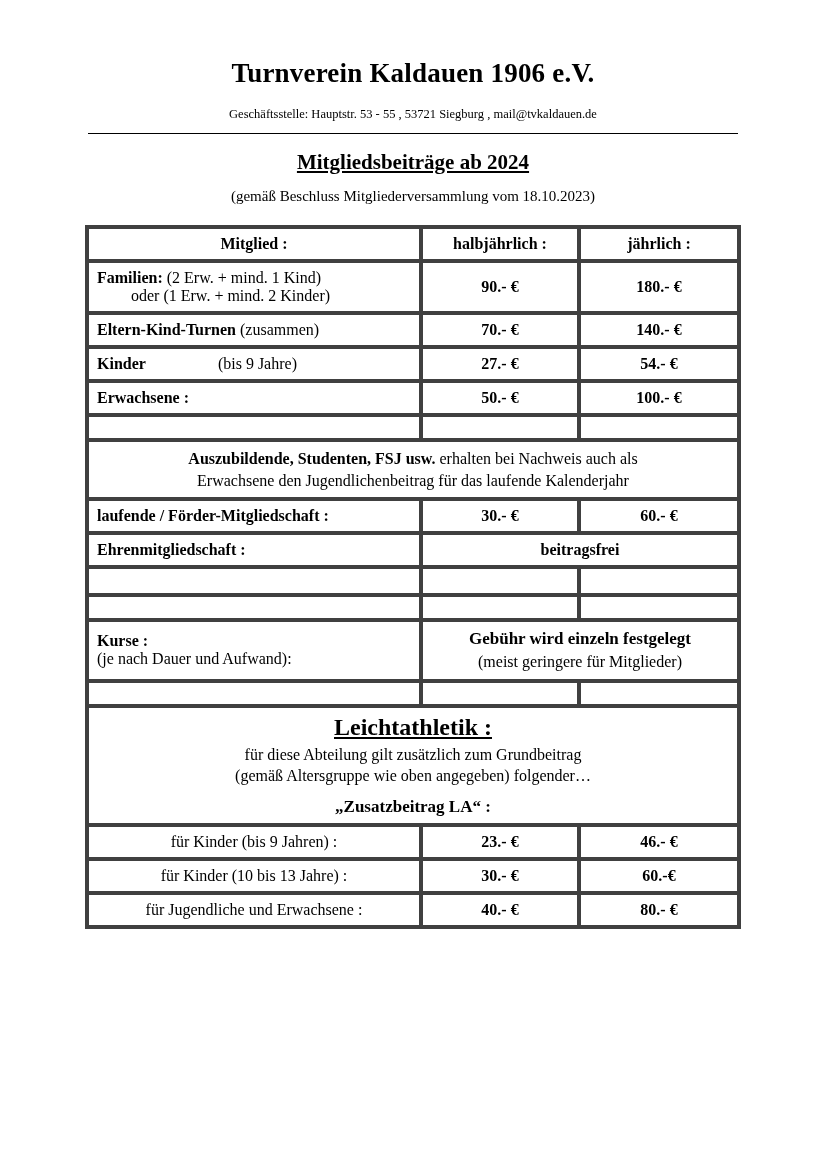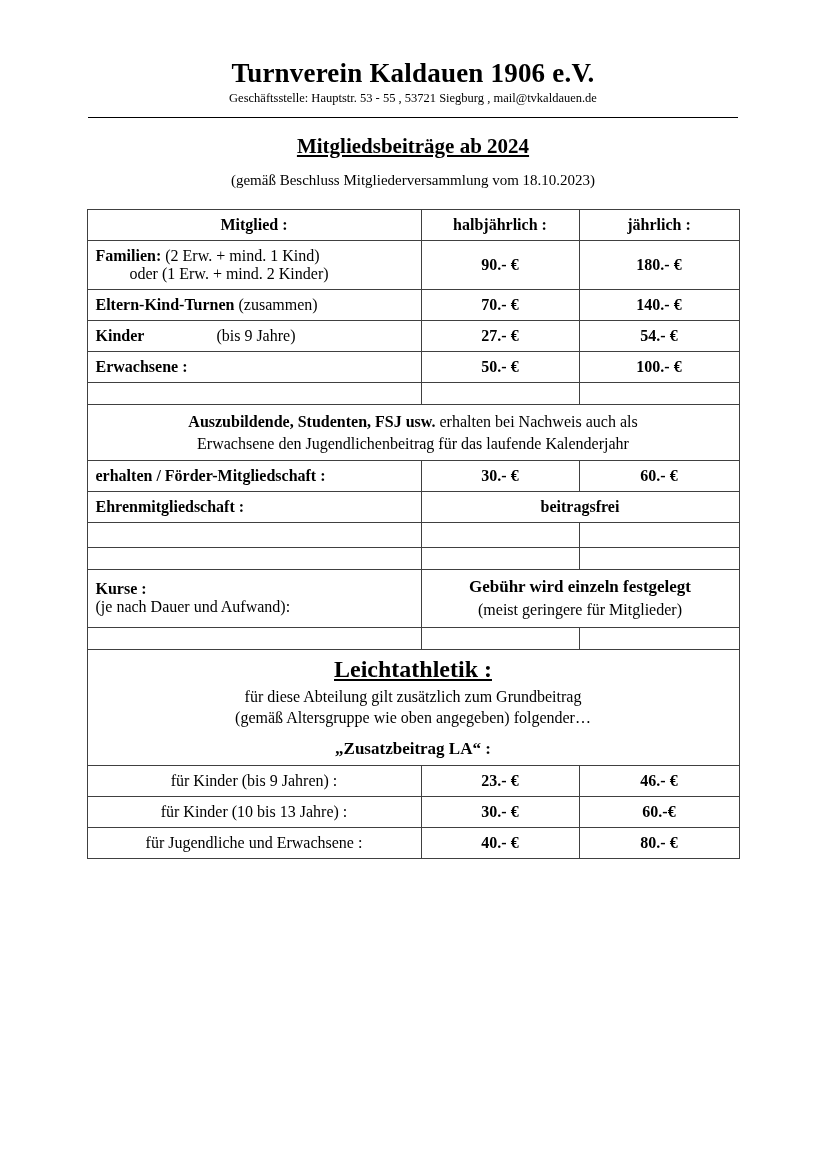--- a/index.html
+++ b/index.html
@@ -24,21 +24,21 @@
   .club-title {
     text-align: center;
     font-size: 27px;
     font-weight: bold;
     letter-spacing: 0.2px;
     margin: 10px 0 0 0;
   }
   .club-address {
     text-align: center;
     font-size: 12.5px;
-    margin-top: 2px;
+    margin-top: 18px;
   }
   .hrule {
     border: none;
     border-top: 1px solid #000;
     margin: 11px 18px 0 18px;
   }
   .doc-title {
     text-align: center;
     font-size: 21px;
     font-weight: bold;
@@ -50,21 +50,21 @@
     font-size: 15px;
     margin-top: 13px;
   }
   table.fees {
     border-collapse: collapse;
     width: 652px;
     margin: 20px auto 0 auto;
     table-layout: fixed;
   }
   table.fees td {
-    border: 1px solid #404040;
+    border: 4px solid #404040;
     padding: 6px 8px;
     font-size: 16px;
     vertical-align: middle;
   }
   .col-label { width: 334px; }
   .col-half  { width: 158px; }
   .col-year  { width: 160px; }
 
   .hdr td {
     text-align: center;
@@ -204,21 +204,21 @@
 
       <tr class="note-row">
         <td colspan="3">
           <span class="l1"><span class="b">Auszubildende, Studenten, FSJ usw.</span><span> erhalten bei Nachweis auch als</span></span>
           <span class="l2">Erwachsene den Jugendlichenbeitrag für das laufende Kalenderjahr</span>
         </td>
       </tr>
 
       <tr>
         <td class="lbl">
-          <span class="b">erhalten / Förder-Mitgliedschaft :</span>
+          <span class="b">laufende / Förder-Mitgliedschaft :</span>
         </td>
         <td class="amount">30.- €</td>
         <td class="amount">60.- €</td>
       </tr>
 
       <tr>
         <td class="lbl">
           <span class="b">Ehrenmitgliedschaft :</span>
         </td>
         <td colspan="2" class="center-bold">beitragsfrei</td>

